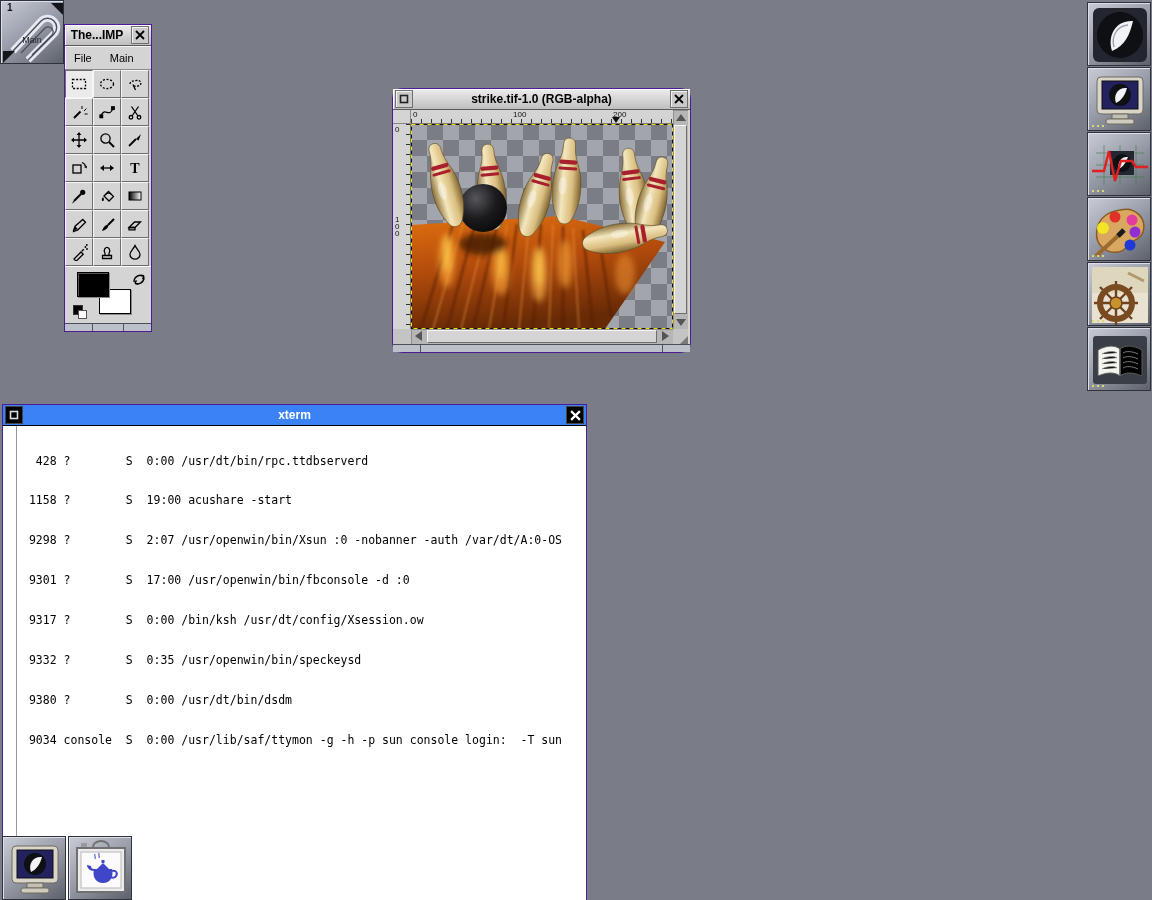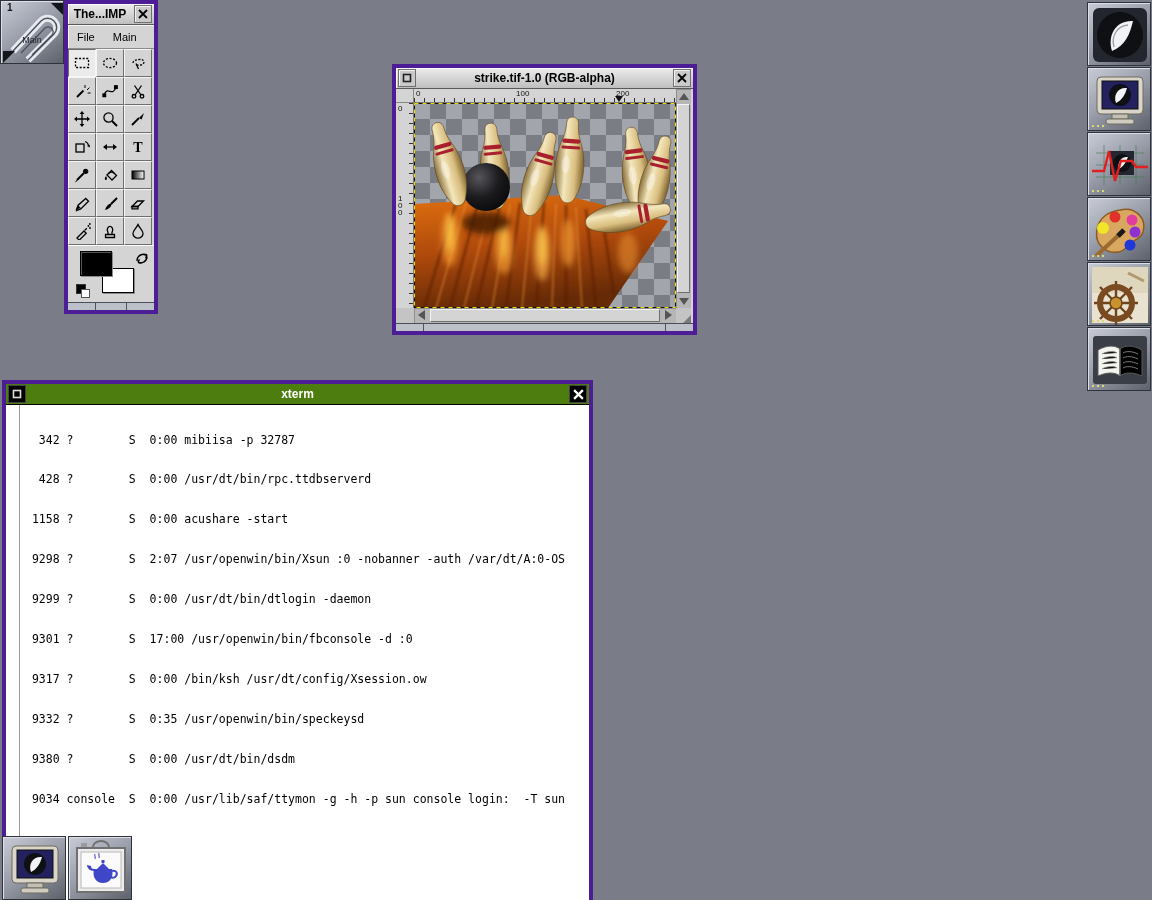--- a/index.html
+++ b/index.html
@@ -1,28 +1,28 @@
 <!DOCTYPE html>
 <html><head>
 <meta charset="utf-8">
 <style>
   html,body{margin:0;padding:0}
   body{width:1152px;height:900px;position:relative;overflow:hidden;
        background:#7a7d88;font-family:"Liberation Sans",sans-serif;}
   
-  .win{position:absolute;background:#d4d4d4;border:4px solid #4c1d95;}
+  .win{position:absolute;background:#d4d4d4;border:1px solid #4c1d95;margin-top:24px;}
   .titlebar{height:20px;display:flex;align-items:center;
             background:linear-gradient(#ededed,#bfbfbf);
             border-bottom:1px solid #5a5a5a;box-shadow:inset 1px 1px 0 #fafafa;}
   .titlebar .title{flex:1;text-align:center;font-weight:bold;font-size:12px;color:#000;
                    white-space:nowrap;overflow:hidden;}
   .tbtn{width:16px;height:16px;margin:1px 2px;display:flex;align-items:center;justify-content:center;
         background:#cacaca;border:1px solid #6f6f6f;box-shadow:inset 1px 1px 0 #f2f2f2;}
   .tbtn svg{display:block}
-  .titlebar.dark{background:#4d7c0f;border-bottom:1px solid #000;box-shadow:none;}
+  .titlebar.dark{background:#3b82f6;border-bottom:1px solid #000;box-shadow:none;}
   .titlebar.dark .title{color:#fff;}
   .titlebar.dark .tbtn{background:#000;border-color:#444;box-shadow:none;}
   .resizebar{height:7px;background:#bcc0c8;border-top:1px solid #4a4e56;position:relative;}
   .resizebar:before,.resizebar:after{content:"";position:absolute;top:0;bottom:0;width:1px;background:#50545c;}
   .resizebar:before{left:27px}.resizebar:after{right:27px}
   
   .tile{position:absolute;width:64px;height:64px;
         background:linear-gradient(145deg,#c9ccd6 0%,#9ba0ac 45%,#5d616b 100%);
         background:linear-gradient(145deg,#c9ccd6 0%,#9ba0ac 45%,#5d616b 100%);
         border:1px solid #2e323a;box-shadow:inset 1px 1px 0 #dde0e8;box-sizing:border-box;}
@@ -43,21 +43,21 @@
   .colorarea{position:relative;height:56px;background:#d4d4d4;border-top:1px solid #fff;}
   .swatch{position:absolute;box-sizing:border-box;border:1px solid #000;
           box-shadow:1px 1px 0 #8a8a8a, inset 1px 1px 0 #ffffff55;}
   .fg{left:12px;top:5px;width:32px;height:25px;background:#000;z-index:2;}
   .bg{left:34px;top:22px;width:32px;height:25px;background:#fff;z-index:1;}
   .mini-default{position:absolute;left:8px;bottom:4px;width:14px;height:14px;}
   .mini-default .b{position:absolute;left:0;top:0;width:8px;height:8px;background:#000;border:1px solid #333;}
   .mini-default .w{position:absolute;right:0;bottom:0;width:7px;height:7px;background:#fff;border:1px solid #555;}
   .swap{position:absolute;right:4px;top:4px;}
   
-  #imgwin{left:392px;top:64px;width:297px;}
+  #imgwin{left:392px;top:64px;width:297px;border-radius:10px;}
   .img-body{display:grid;grid-template-columns:18px 262px 15px;grid-template-rows:14px 205px 15px;}
   .ruler{background:#d4d4d4;position:relative;font-size:8px;color:#111;overflow:hidden;}
   .hruler{border-bottom:1px solid #777;
      background-image:repeating-linear-gradient(to right,#333 0 1px,transparent 1px 10px);
      background-size:262px 4px;background-position:left bottom;background-repeat:no-repeat;}
   .hruler span{position:absolute;top:0;}
   .vruler{border-right:1px solid #777;
      background-image:repeating-linear-gradient(to bottom,#333 0 1px,transparent 1px 10px);
      background-size:4px 205px;background-position:right top;background-repeat:no-repeat;}
   .vlab{position:absolute;left:2px;width:7px;word-break:break-all;line-height:7px;}
@@ -419,25 +419,23 @@
       <svg width="11" height="11" viewBox="0 0 10 10">
           <path d="M1,1 L9,9 M9,1 L1,9" stroke="#fff" stroke-width="2" fill="none"></path>
         </svg>
     </span>
   </div>
   <div class="xbody">
     <div class="xscroll">
       
     </div>
     <div class="xtext">
-      <div>  342 ?        S  0:00 mibiisa -p 32787</div>
       <div>  428 ?        S  0:00 /usr/dt/bin/rpc.ttdbserverd</div>
-      <div> 1158 ?        S  0:00 acushare -start</div>
+      <div> 1158 ?        S  19:00 acushare -start</div>
       <div> 9298 ?        S  2:07 /usr/openwin/bin/Xsun :0 -nobanner -auth /var/dt/A:0-OS</div>
-      <div> 9299 ?        S  0:00 /usr/dt/bin/dtlogin -daemon</div>
       <div> 9301 ?        S  17:00 /usr/openwin/bin/fbconsole -d :0</div>
       <div> 9317 ?        S  0:00 /bin/ksh /usr/dt/config/Xsession.ow</div>
       <div> 9332 ?        S  0:35 /usr/openwin/bin/speckeysd</div>
       <div> 9380 ?        S  0:00 /usr/dt/bin/dsdm</div>
       <div> 9034 console  S  0:00 /usr/lib/saf/ttymon -g -h -p sun console login:  -T sun</div>
       
       
       
       
       

